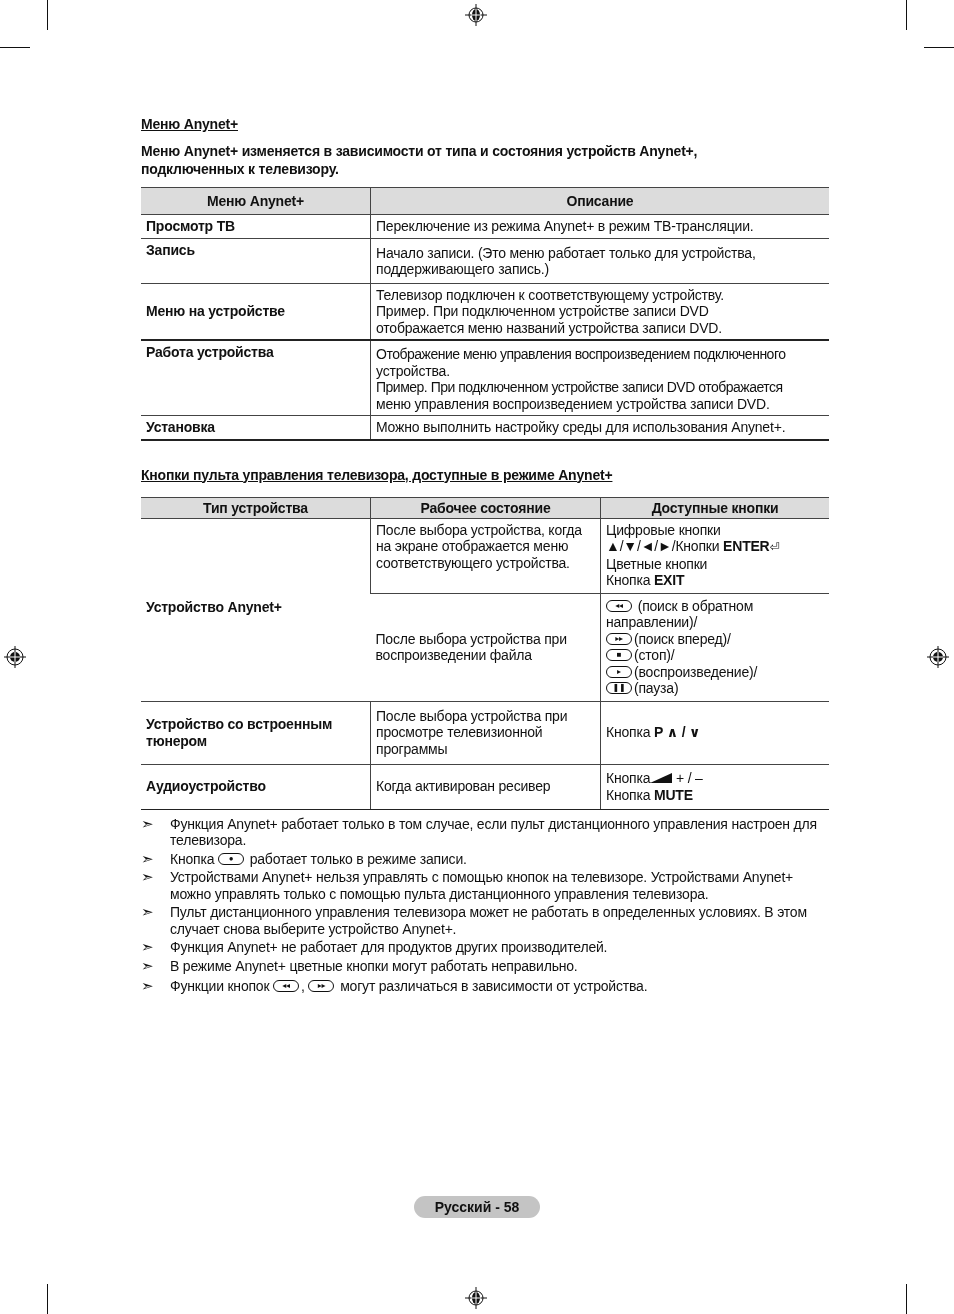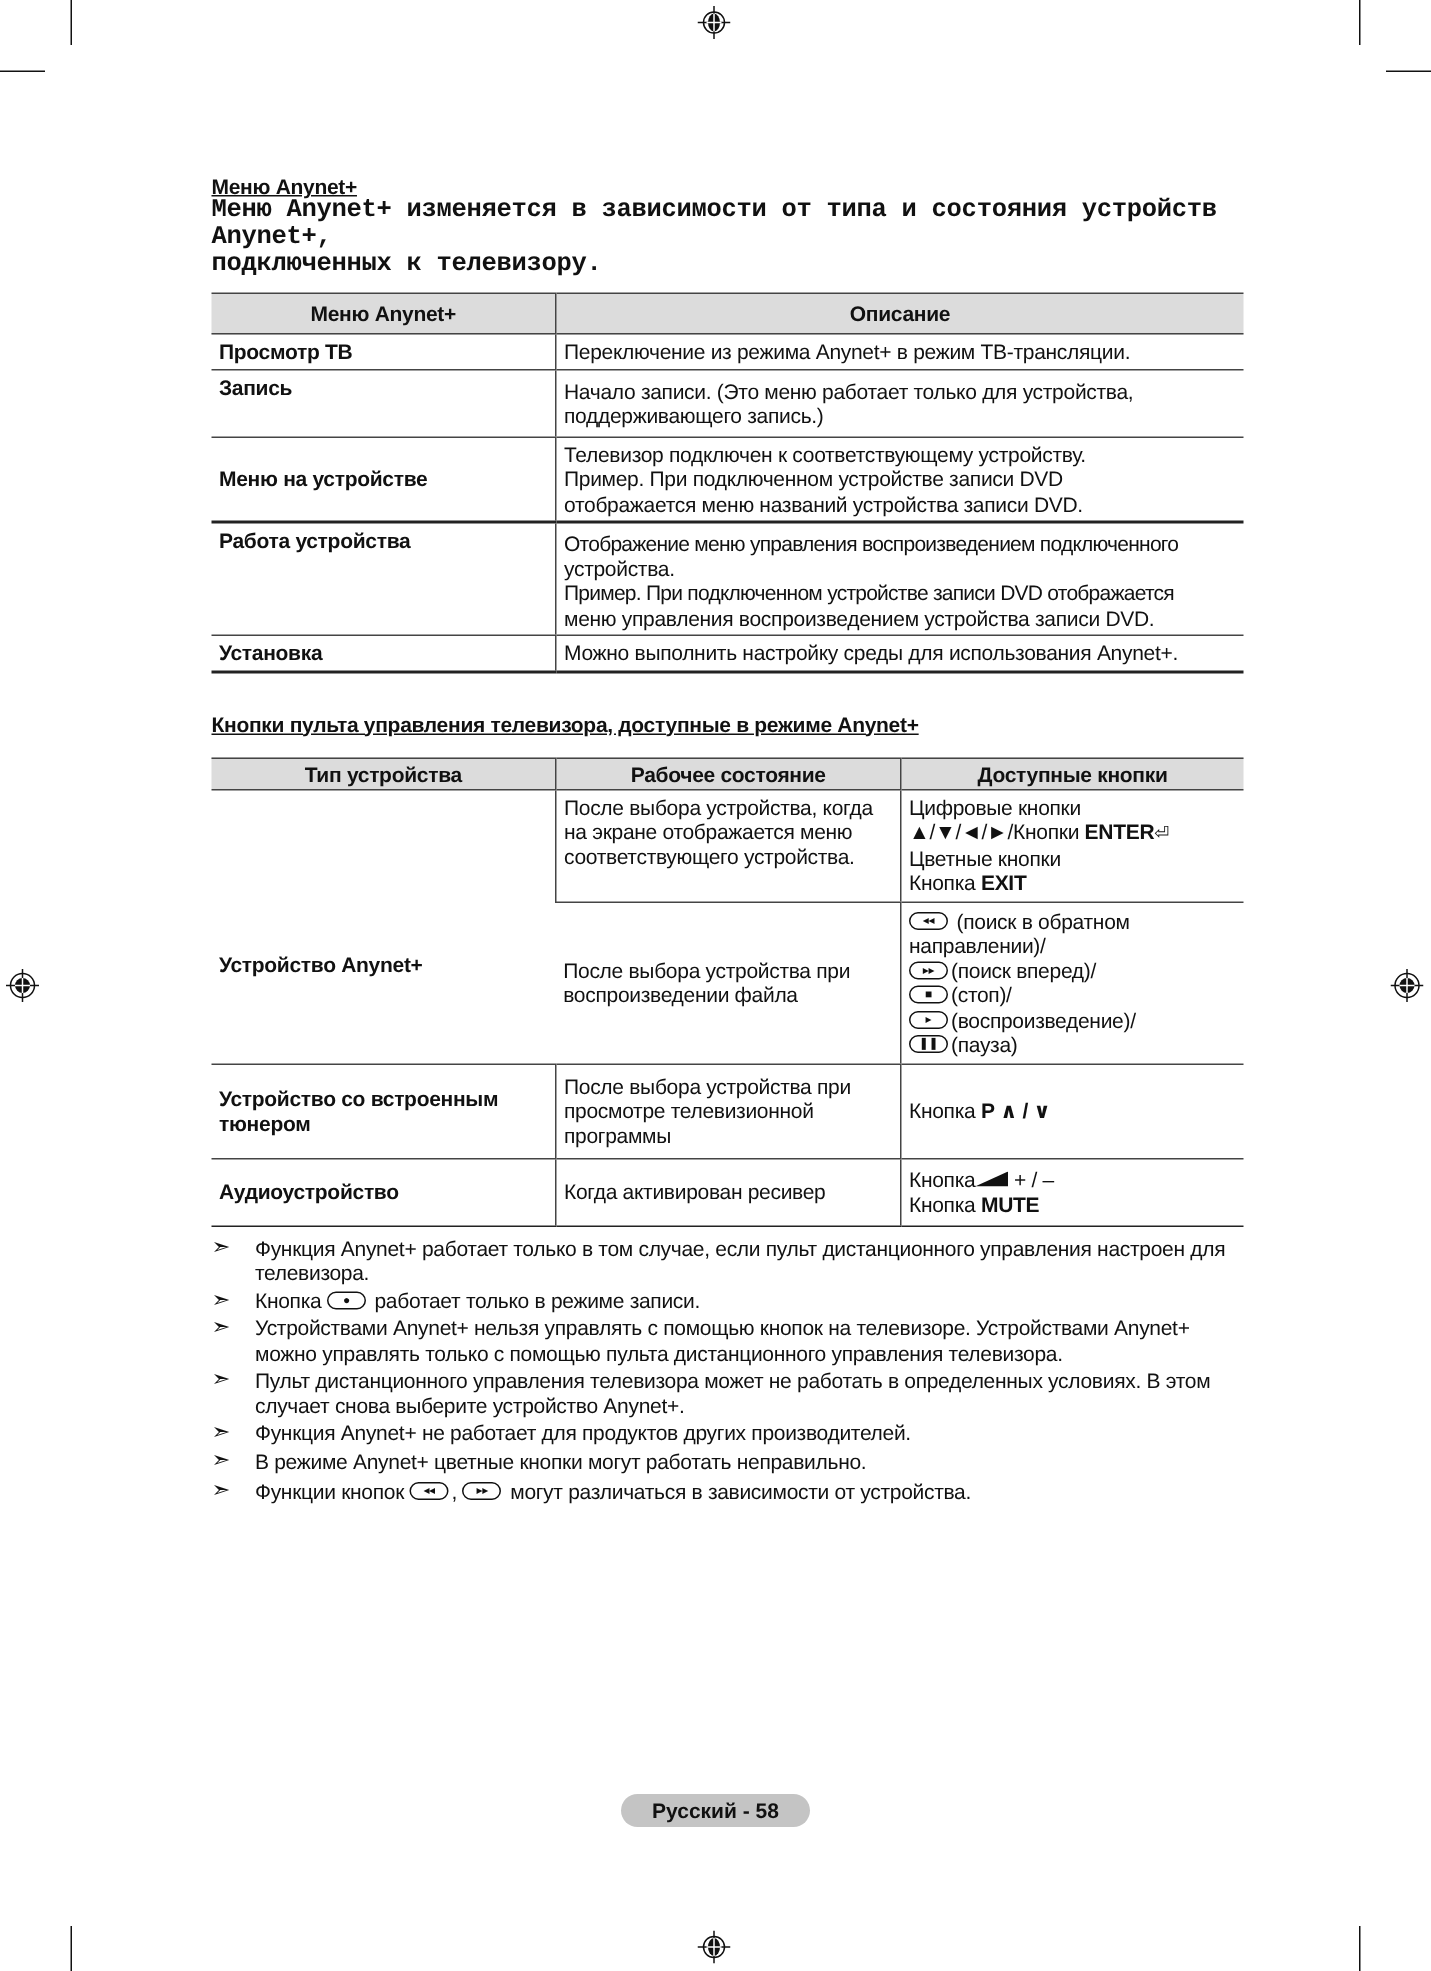--- a/index.html
+++ b/index.html
@@ -8,21 +8,21 @@
     font-family: "Liberation Sans", "DejaVu Sans", sans-serif; color: #111;
     font-size: 14px;
   }
   
   .vline { position: absolute; width: 1px; background: #111; }
   .hline { position: absolute; height: 1px; background: #111; }
   
   .reg { position: absolute; width: 22px; height: 22px; }
   .content { position: absolute; left: 141px; top: 116px; width: 688px; }
   .h-under { font-weight: bold; font-size: 14px; text-decoration: underline; display: inline-block; letter-spacing: -0.2px; }
-  .intro { font-weight: bold; font-size: 17px; line-height: 18px; letter-spacing: -0.2px; font-family: Liberation Mono, monospace; }
+  .intro { font-weight: bold; font-size: 14px; line-height: 18px; margin-top: 10px; letter-spacing: -0.2px; }
   table { border-collapse: collapse; width: 688px; table-layout: fixed; }
   .t1 { margin-top: 9px; }
   .t1 th, .t2 th {
     background: #dcdcdc; font-weight: bold; font-size: 14px; text-align: center;
     border-top: 1px solid #444; border-bottom: 1px solid #444; height: 26px; padding: 0;
     letter-spacing: -0.2px;
   }
   .t1 th + th, .t2 th + th { border-left: 1px solid #444; }
   .t1 td { font-size: 14px; line-height: 16.5px; vertical-align: top; padding: 3px 5px 3px 5px; border-bottom: 1px solid #444; letter-spacing: -0.2px; }
   .t1 td.k { font-weight: bold; width: 219px; }
@@ -150,21 +150,21 @@
   <table class="t2">
     <thead>
       <tr>
         <th style="width:229px;height:20px">Тип устройства</th>
         <th style="width:229px;height:20px">Рабочее состояние</th>
         <th style="height:20px">Доступные кнопки</th>
       </tr>
     </thead>
     <tbody>
       <tr>
-        <td class="dev" rowspan="2" style="vertical-align:top;padding-top:108px">Устройство Anynet+</td>
+        <td class="dev" rowspan="2" style="vertical-align:top;padding-top:80px">Устройство Anynet+</td>
         <td style="vertical-align:top;padding-top:3px">После выбора устройства, когда на экране отображается меню соответствующего устройства.</td>
         <td style="vertical-align:top;padding-top:3px">
           <div>Цифровые кнопки</div>
           <div><span>▲/▼/◄/►/Кнопки </span><b>ENTER</b><span style="font-size:12px">⏎</span></div>
           <div>Цветные кнопки</div>
           <div><span>Кнопка </span><b>EXIT</b></div>
         </td>
       </tr>
       <tr>
         <td style="height:96px">После выбора устройства при воспроизведении файла</td>

